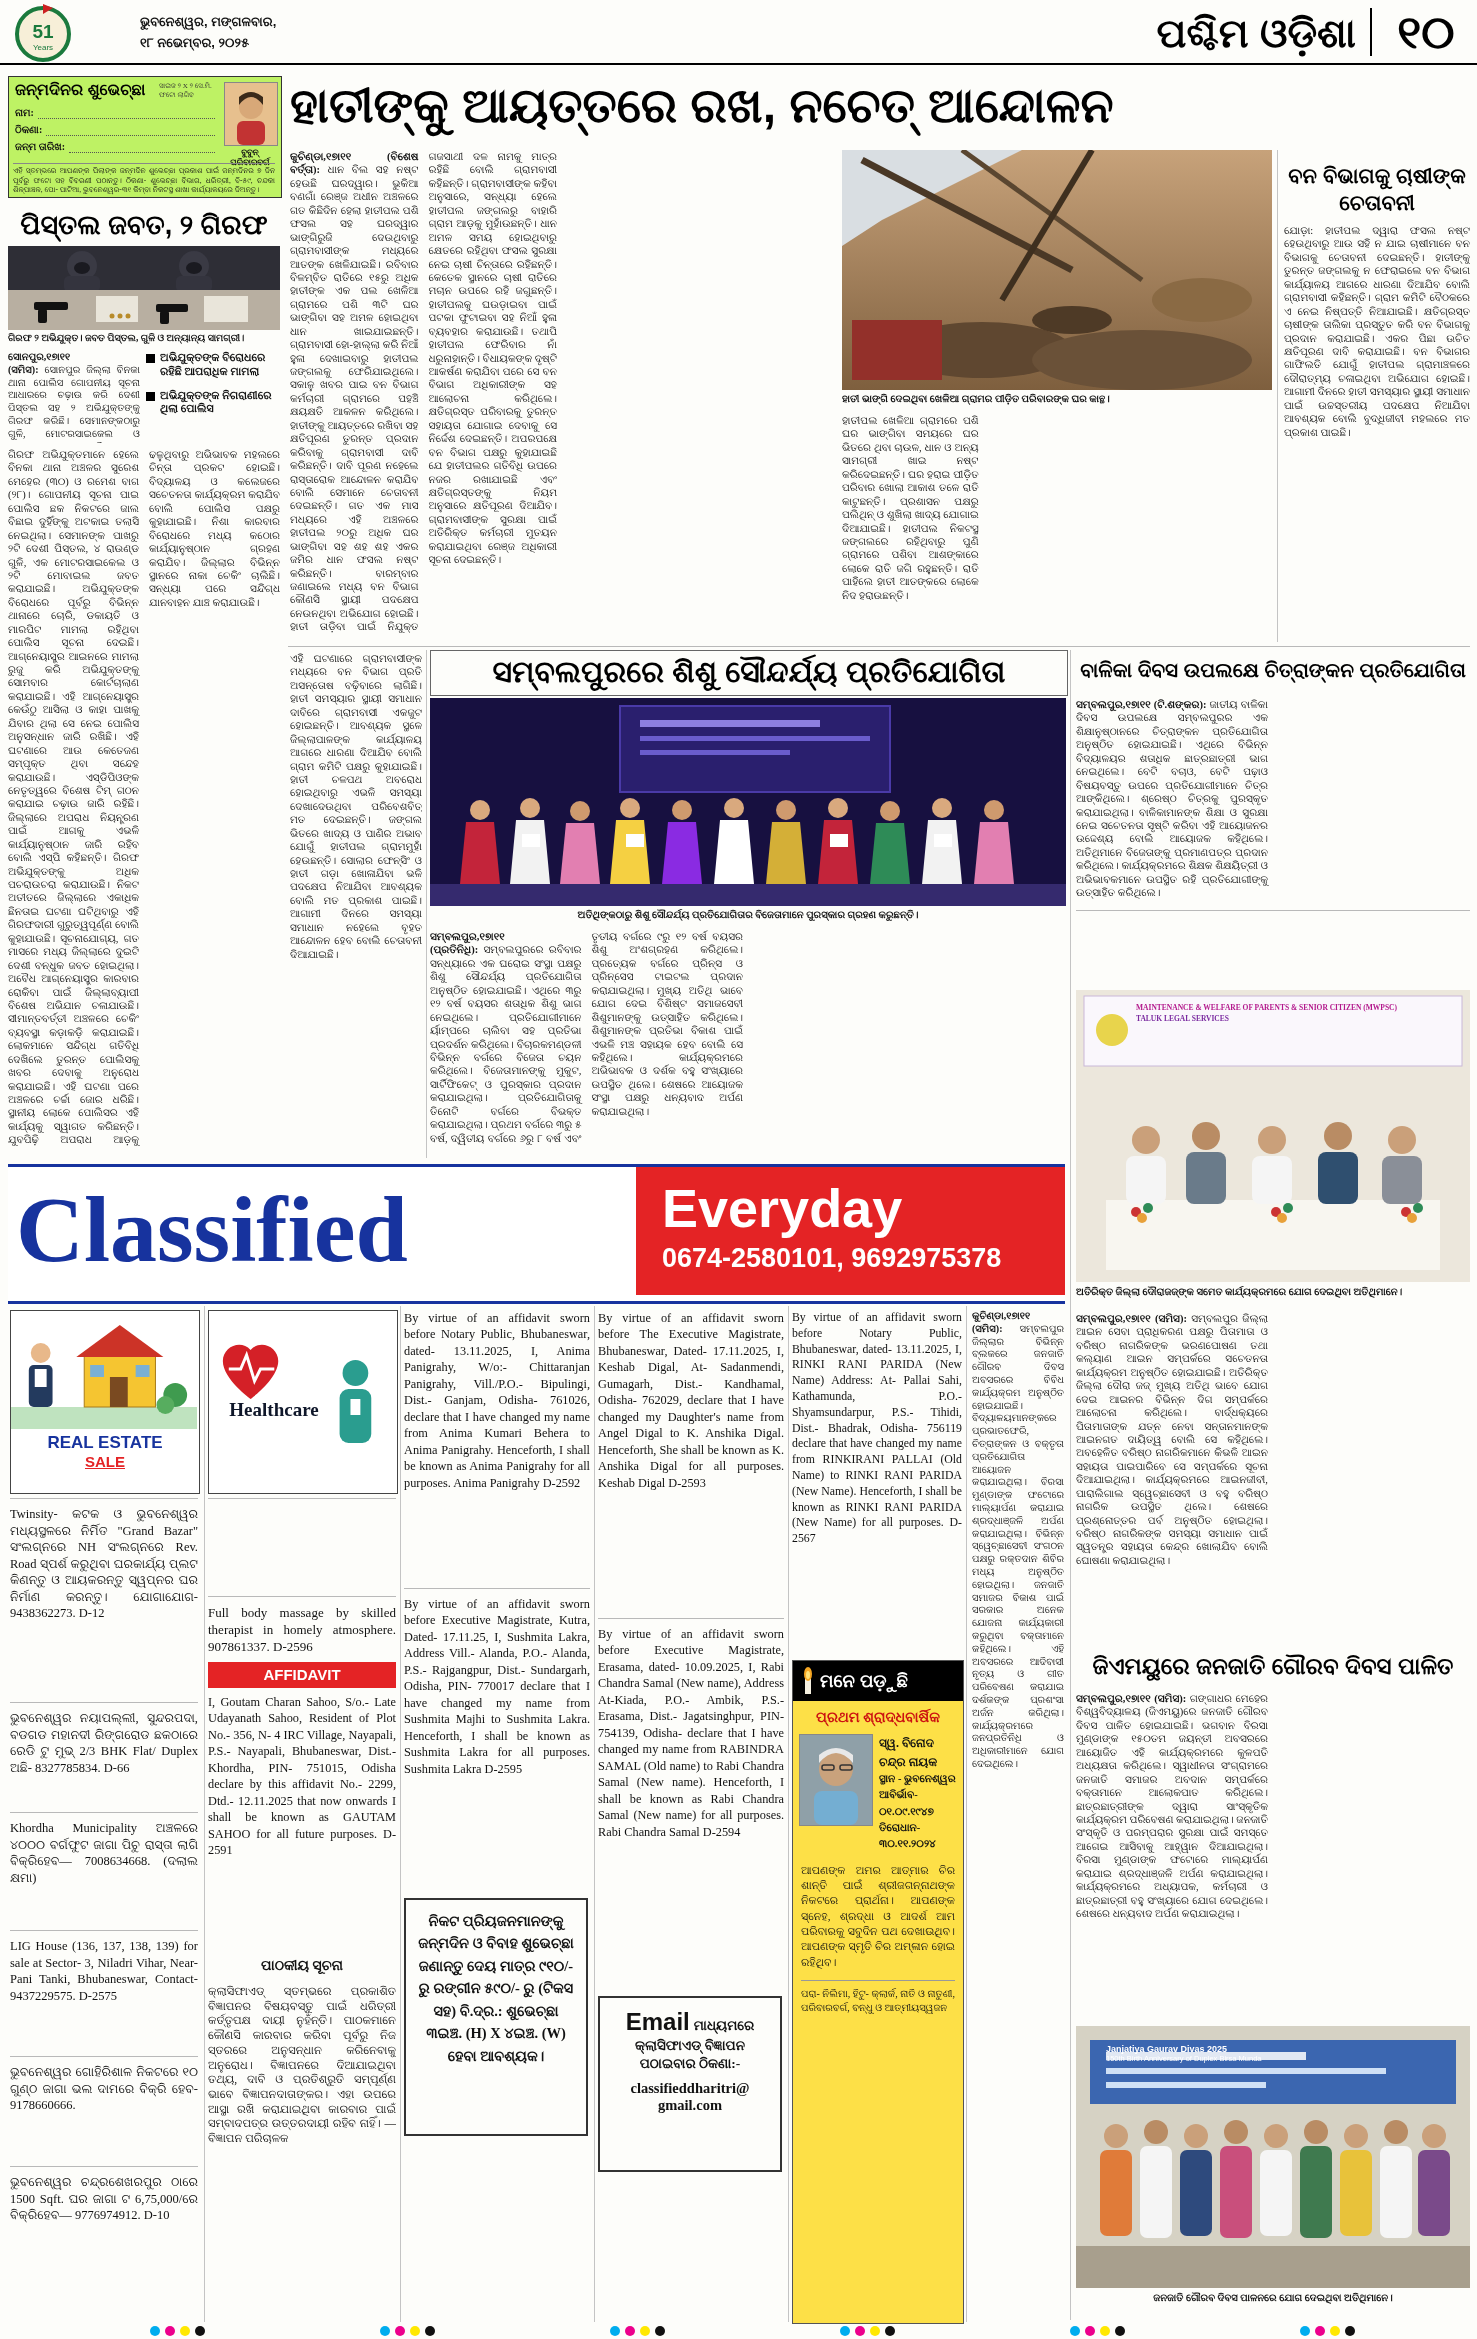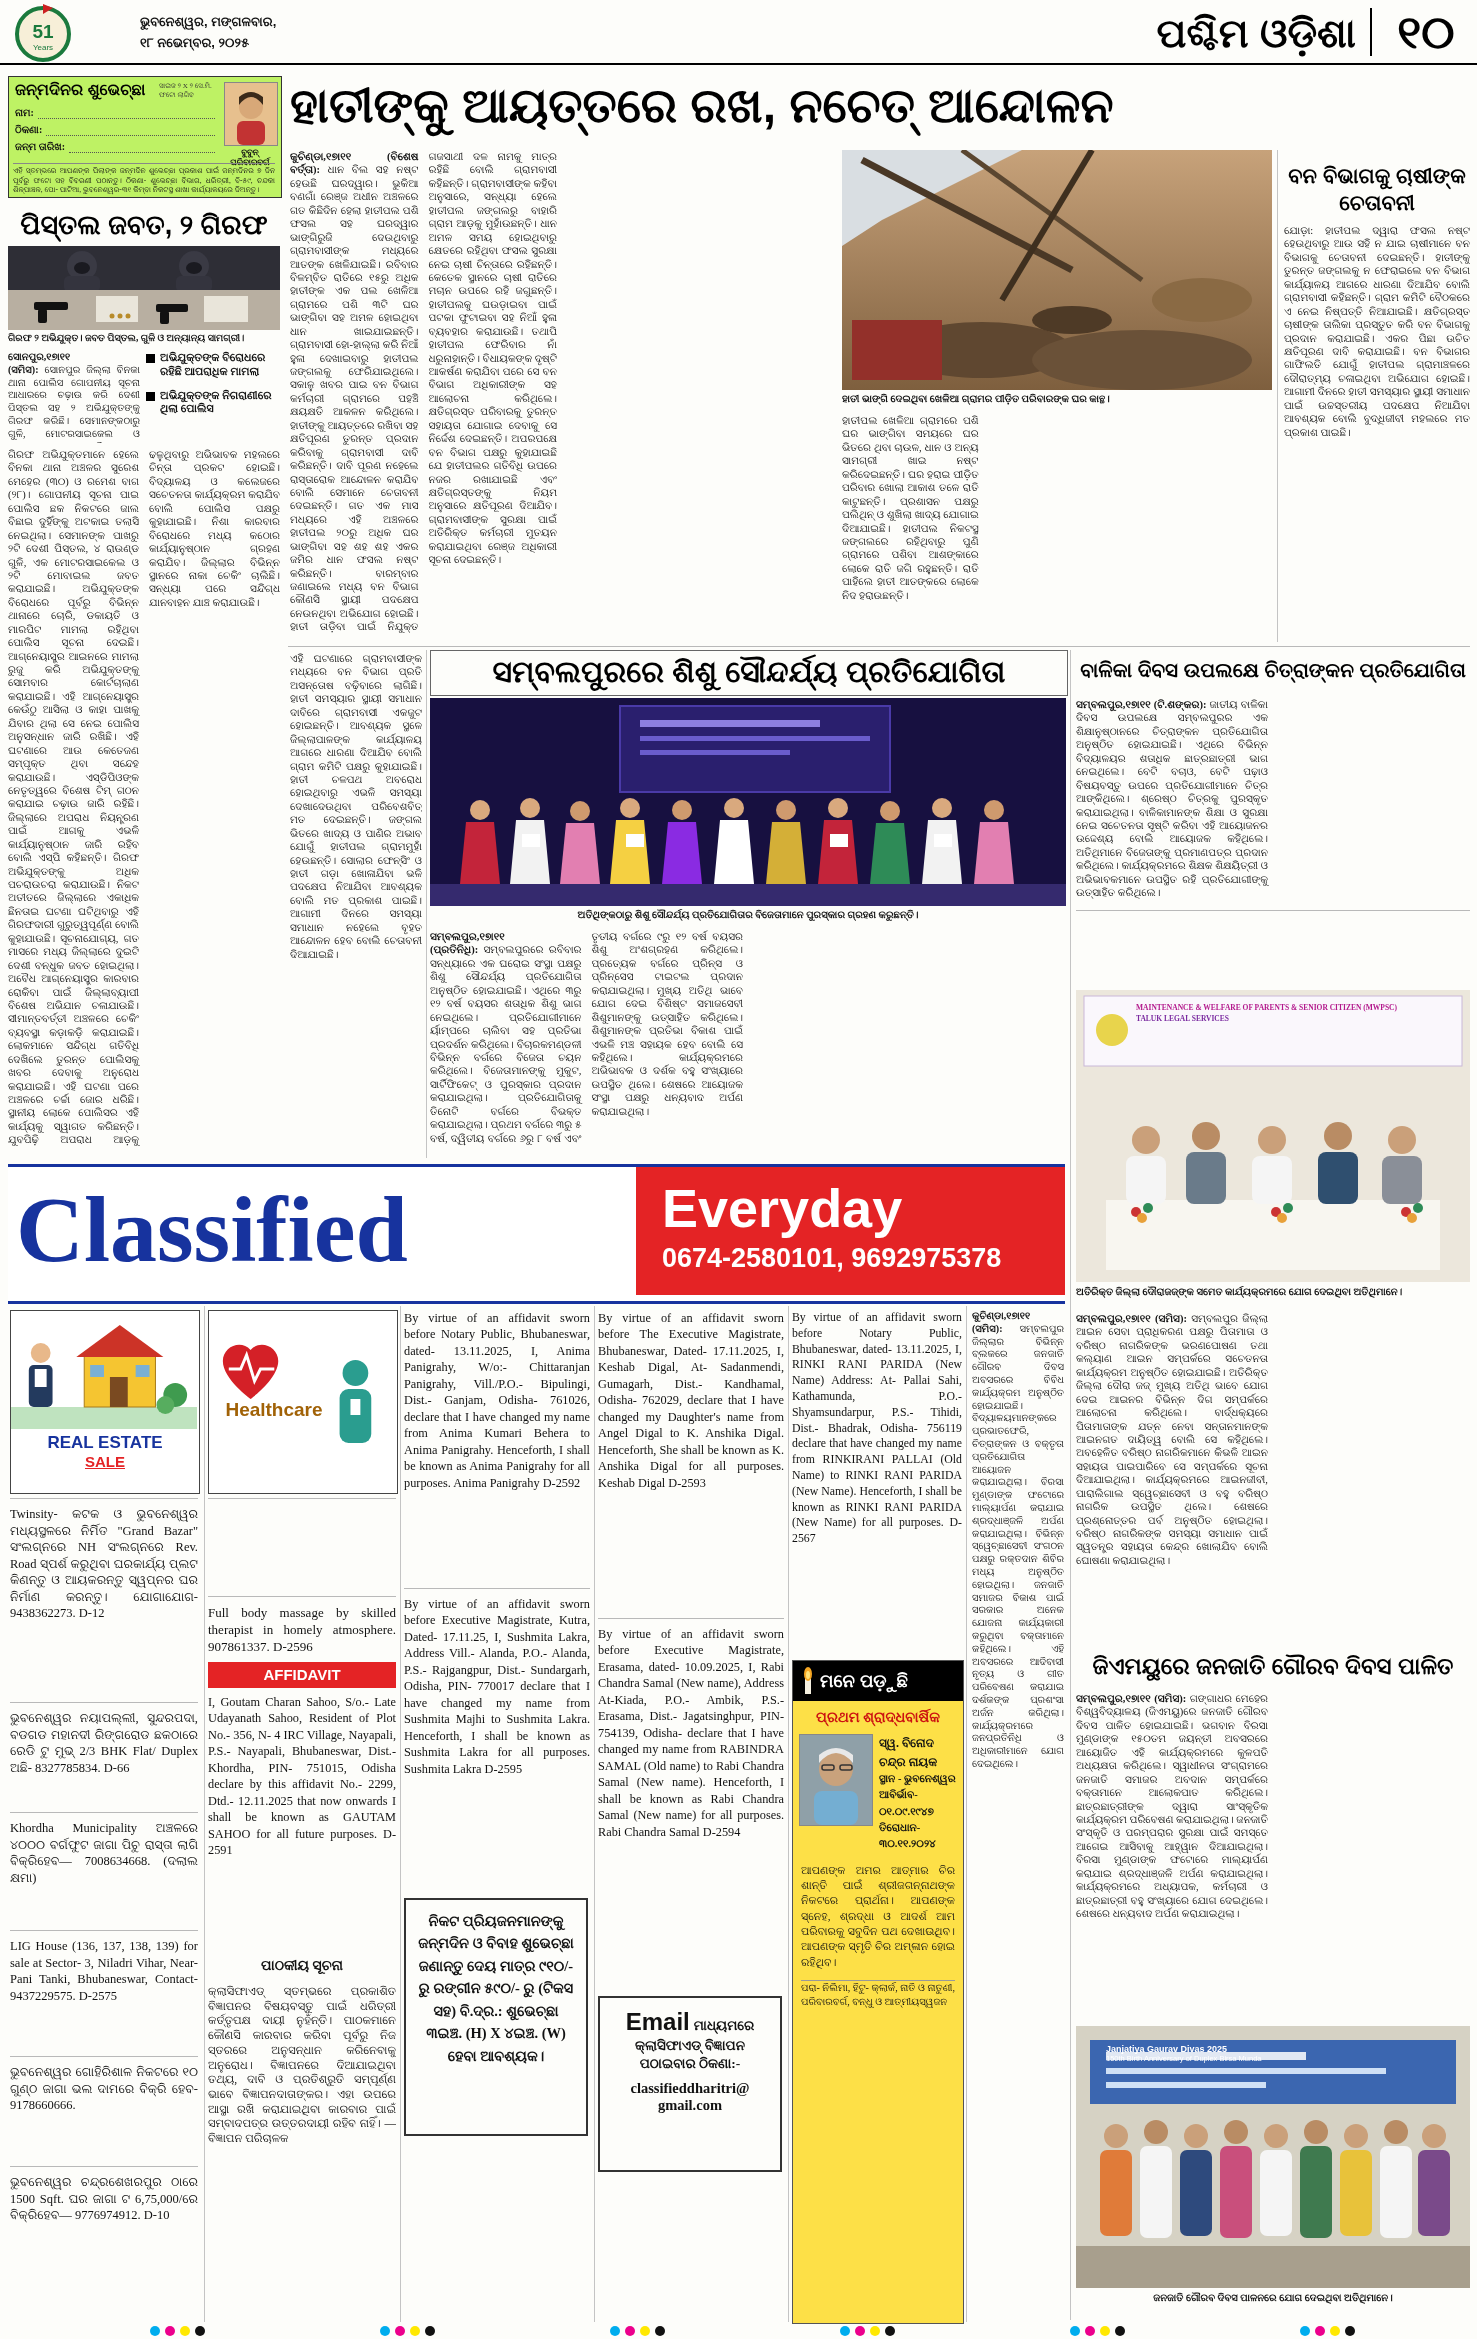--- a/index.html
+++ b/index.html
@@ -328,21 +328,21 @@
 
   <div class="adbox" style="left:208px;top:1310px;width:188px;height:182px">
     <svg viewBox="0 0 188 178" width="186" height="178" preserveAspectRatio="none">
       <rect width="188" height="178" fill="#ffffff"></rect>
       <path d="M70,50 c0,-14 -18,-22 -28,-11 c-10,-11 -28,-3 -28,11 c0,18 28,38 28,38 s28,-20 28,-38 z" fill="#d42027"></path>
       <polyline points="20,58 32,58 38,44 46,70 52,58 66,58" fill="none" stroke="#fff" stroke-width="3"></polyline>
       <circle cx="148" cy="62" r="13" fill="#2a9d8f"></circle>
       <rect x="132" y="78" width="32" height="54" rx="9" fill="#2a9d8f"></rect>
       <rect x="143" y="88" width="10" height="16" fill="#fff"></rect>
     </svg>
-    <div class="abs" style="left:0;top:88px;width:130px;text-align:center;font-family:Liberation Sans, sans-serif;font-weight:bold;font-size:19px;color:#a16207">Healthcare</div>
+    <div class="abs" style="left:0;top:88px;width:130px;text-align:center;font-family:Liberation Serif, serif;font-weight:bold;font-size:19px;color:#0f172a">Healthcare</div>
   </div>
   <div class="hline" style="left:208px;top:1498px;width:188px"></div>
   <div class="hline" style="left:208px;top:1596px;width:188px"></div>
   <div class="smallad" style="left:208px;top:1604px;width:188px;height:52px;font-size:13px">Full body massage by skilled therapist in homely atmosphere. 907861337.  D-2596</div>
   <div class="abs" style="left:208px;top:1662px;width:188px;height:26px;background:#e42325;color:#fff;font-family:'Liberation Sans',sans-serif;font-weight:bold;font-size:15px;line-height:26px;text-align:center">AFFIDAVIT</div>
   <div class="aff" style="left:208px;top:1694px;width:188px;height:256px">I, Goutam Charan Sahoo, S/o.- Late Udayanath Sahoo, Resident of Plot No.- 356, N- 4 IRC Village, Nayapali, P.S.- Nayapali, Bhubaneswar, Dist.- Khordha, PIN- 751015, Odisha declare by this affidavit No.- 2299, Dtd.- 12.11.2025 that now onwards I shall be known as GAUTAM SAHOO for all future purposes.  D-2591</div>
   <div class="abs" style="left:208px;top:1958px;width:188px;height:22px;font-weight:bold;font-size:14px;text-align:center">ପାଠକୀୟ ସୂଚନା</div>
   <div class="abs bt" style="left:208px;top:1984px;width:188px;height:336px;font-size:11.5px">କ୍ଲାସିଫାଏଡ୍ ସ୍ତମ୍ଭରେ ପ୍ରକାଶିତ ବିଜ୍ଞାପନର ବିଷୟବସ୍ତୁ ପାଇଁ ଧରିତ୍ରୀ କର୍ତ୍ତୃପକ୍ଷ ଦାୟୀ ନୁହଁନ୍ତି। ପାଠକମାନେ କୌଣସି କାରବାର କରିବା ପୂର୍ବରୁ ନିଜ ସ୍ତରରେ ଅନୁସନ୍ଧାନ କରିନେବାକୁ ଅନୁରୋଧ। ବିଜ୍ଞାପନରେ ଦିଆଯାଇଥିବା ତଥ୍ୟ, ଦାବି ଓ ପ୍ରତିଶ୍ରୁତି ସମ୍ପୂର୍ଣ୍ଣ ଭାବେ ବିଜ୍ଞାପନଦାତାଙ୍କର। ଏହା ଉପରେ ଆସ୍ଥା ରଖି କରାଯାଇଥିବା କାରବାର ପାଇଁ ସମ୍ବାଦପତ୍ର ଉତ୍ତରଦାୟୀ ରହିବ ନାହିଁ। — ବିଜ୍ଞାପନ ପରିଚାଳକ</div>
 
   <div class="aff" style="left:404px;top:1310px;width:186px;height:272px">By virtue of an affidavit sworn before Notary Public, Bhubaneswar, dated- 13.11.2025, I, Anima Panigrahy, W/o:- Chittaranjan Panigrahy, Vill./P.O.- Bipulingi, Dist.- Ganjam, Odisha- 761026, declare that I have changed my name from Anima Kumari Behera to Anima Panigrahy. Henceforth, I shall be known as Anima Panigrahy for all purposes.  Anima Panigrahy   D-2592</div>
@@ -382,21 +382,21 @@
         </svg>
       </div>
       <div style="font-size:10.5px;font-weight:bold;line-height:1.55;padding-left:6px">
         <div style="font-size:12px">ସ୍ୱ. ବିନୋଦ ଚନ୍ଦ୍ର ନାୟକ</div>
         <div>ସ୍ଥାନ - ଭୁବନେଶ୍ୱର</div>
         <div>ଆବିର୍ଭାବ- ୦୧.୦୯.୧୯୪୭</div>
         <div>ତିରୋଧାନ- ୩୦.୧୧.୨୦୨୪</div>
       </div>
     </div>
     <div style="font-size:11px;text-align:justify;margin:10px 8px 0 8px;line-height:1.4">ଆପଣଙ୍କ ଅମର ଆତ୍ମାର ଚିର ଶାନ୍ତି ପାଇଁ ଶ୍ରୀଜଗନ୍ନାଥଙ୍କ ନିକଟରେ ପ୍ରାର୍ଥନା। ଆପଣଙ୍କ ସ୍ନେହ, ଶ୍ରଦ୍ଧା ଓ ଆଦର୍ଶ ଆମ ପରିବାରକୁ ସବୁଦିନ ପଥ ଦେଖାଉଥିବ। ଆପଣଙ୍କ ସ୍ମୃତି ଚିର ଅମ୍ଳାନ ହୋଇ ରହିଥିବ।</div>
-    <div style="font-size:10px;text-align:justify;margin:10px 8px 0 8px;border-top:1px solid #999;line-height:1.4">ପରା- ନିଲିମା, ହିଟୁ- କ୍ଲାର୍କ, ନାତି ଓ ନାତୁଣୀ, ପରିବାରବର୍ଗ, ବନ୍ଧୁ ଓ ଆତ୍ମୀୟସ୍ୱଜନ</div>
+    <div style="font-size:10px;text-align:justify;margin:10px 8px 0 8px;border-top:1px solid #999;padding-top:6px;line-height:1.4">ପରା- ନିଲିମା, ହିଟୁ- କ୍ଲାର୍କ, ନାତି ଓ ନାତୁଣୀ, ପରିବାରବର୍ଗ, ବନ୍ଧୁ ଓ ଆତ୍ମୀୟସ୍ୱଜନ</div>
   </div>
 
   <div class="abs bt" style="left:972px;top:1310px;width:92px;height:1012px;font-size:10px">
     <span class="dl">କୁଚିଣ୍ଡା,୧୭ା୧୧ (ସମିସ):</span>&nbsp;<span>ସମ୍ବଲପୁର ଜିଲ୍ଲାର ବିଭିନ୍ନ ବ୍ଲକରେ ଜନଜାତି ଗୌରବ ଦିବସ ଅବସରରେ ବିବିଧ କାର୍ଯ୍ୟକ୍ରମ ଅନୁଷ୍ଠିତ ହୋଇଯାଇଛି। ବିଦ୍ୟାଳୟମାନଙ୍କରେ ପ୍ରଭାତଫେରି, ଚିତ୍ରାଙ୍କନ ଓ ବକ୍ତୃତା ପ୍ରତିଯୋଗିତା ଆୟୋଜନ କରାଯାଇଥିଲା। ବିରସା ମୁଣ୍ଡାଙ୍କ ଫଟୋରେ ମାଲ୍ୟାର୍ପଣ କରାଯାଇ ଶ୍ରଦ୍ଧାଞ୍ଜଳି ଅର୍ପଣ କରାଯାଇଥିଲା। ବିଭିନ୍ନ ସ୍ୱେଚ୍ଛାସେବୀ ସଂଗଠନ ପକ୍ଷରୁ ରକ୍ତଦାନ ଶିବିର ମଧ୍ୟ ଅନୁଷ୍ଠିତ ହୋଇଥିଲା। ଜନଜାତି ସମାଜର ବିକାଶ ପାଇଁ ସରକାର ଅନେକ ଯୋଜନା କାର୍ଯ୍ୟକାରୀ କରୁଥିବା ବକ୍ତାମାନେ କହିଥିଲେ। ଏହି ଅବସରରେ ଆଦିବାସୀ ନୃତ୍ୟ ଓ ଗୀତ ପରିବେଷଣ କରାଯାଇ ଦର୍ଶକଙ୍କ ପ୍ରଶଂସା ଅର୍ଜନ କରିଥିଲା। କାର୍ଯ୍ୟକ୍ରମରେ ଜନପ୍ରତିନିଧି ଓ ଅଧିକାରୀମାନେ ଯୋଗ ଦେଇଥିଲେ।</span>
   </div>
 
   <div class="abs" style="left:0;top:2322px;width:1477px;height:14px">
     <div class="abs" style="left:150px"><span class="regdot" style="background:#00adee"></span><span class="regdot" style="background:#ec008c"></span><span class="regdot" style="background:#ffe800"></span><span class="regdot" style="background:#111"></span></div>
     <div class="abs" style="left:380px"><span class="regdot" style="background:#00adee"></span><span class="regdot" style="background:#ec008c"></span><span class="regdot" style="background:#ffe800"></span><span class="regdot" style="background:#111"></span></div>
     <div class="abs" style="left:610px"><span class="regdot" style="background:#00adee"></span><span class="regdot" style="background:#ec008c"></span><span class="regdot" style="background:#ffe800"></span><span class="regdot" style="background:#111"></span></div>

